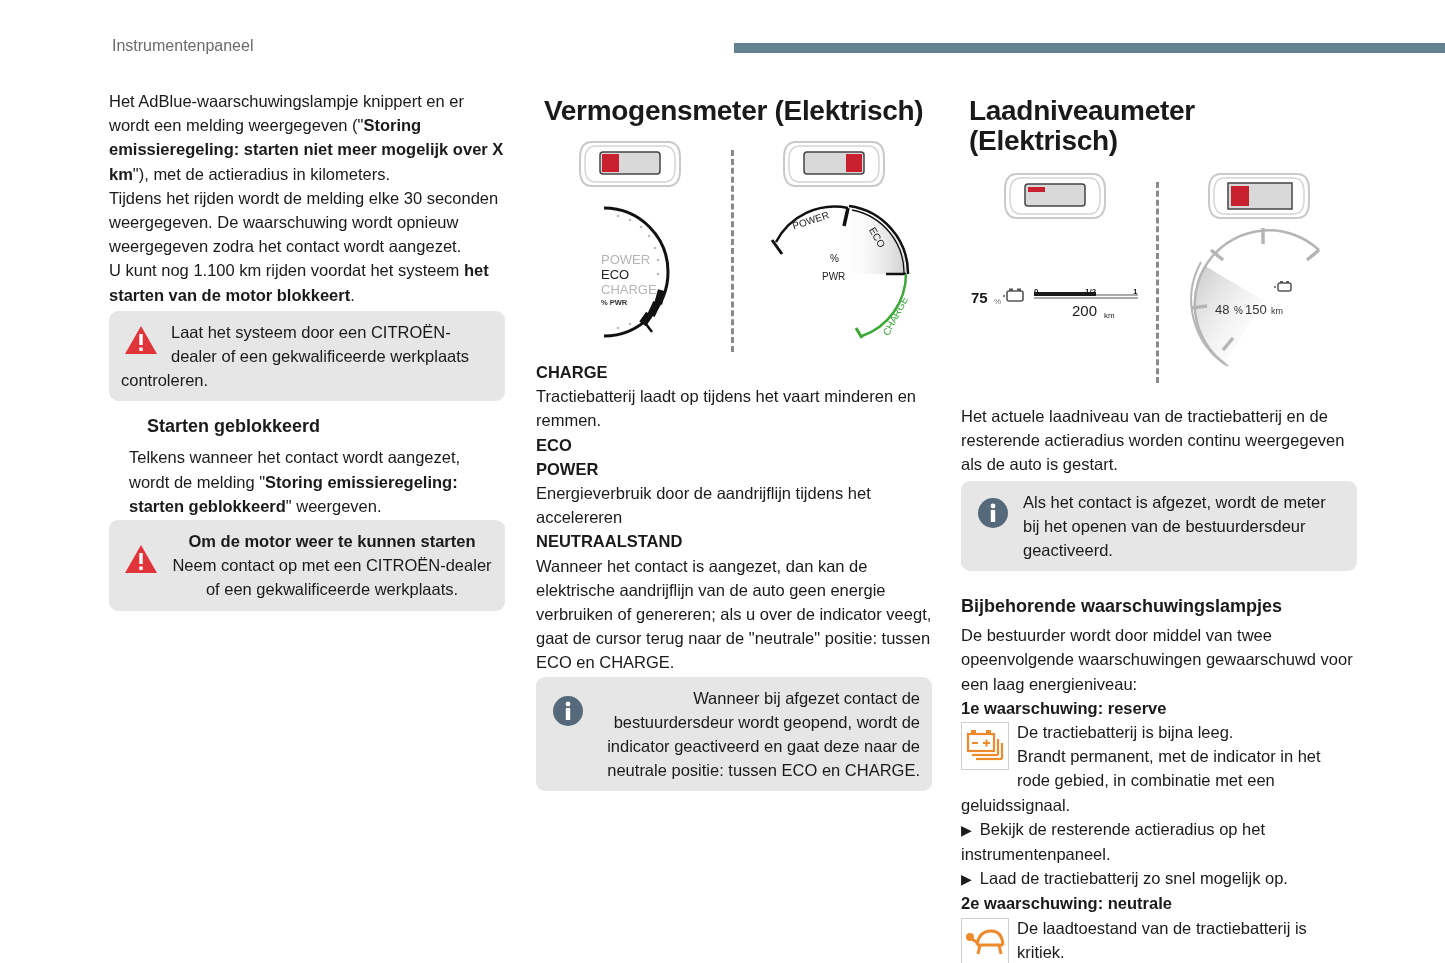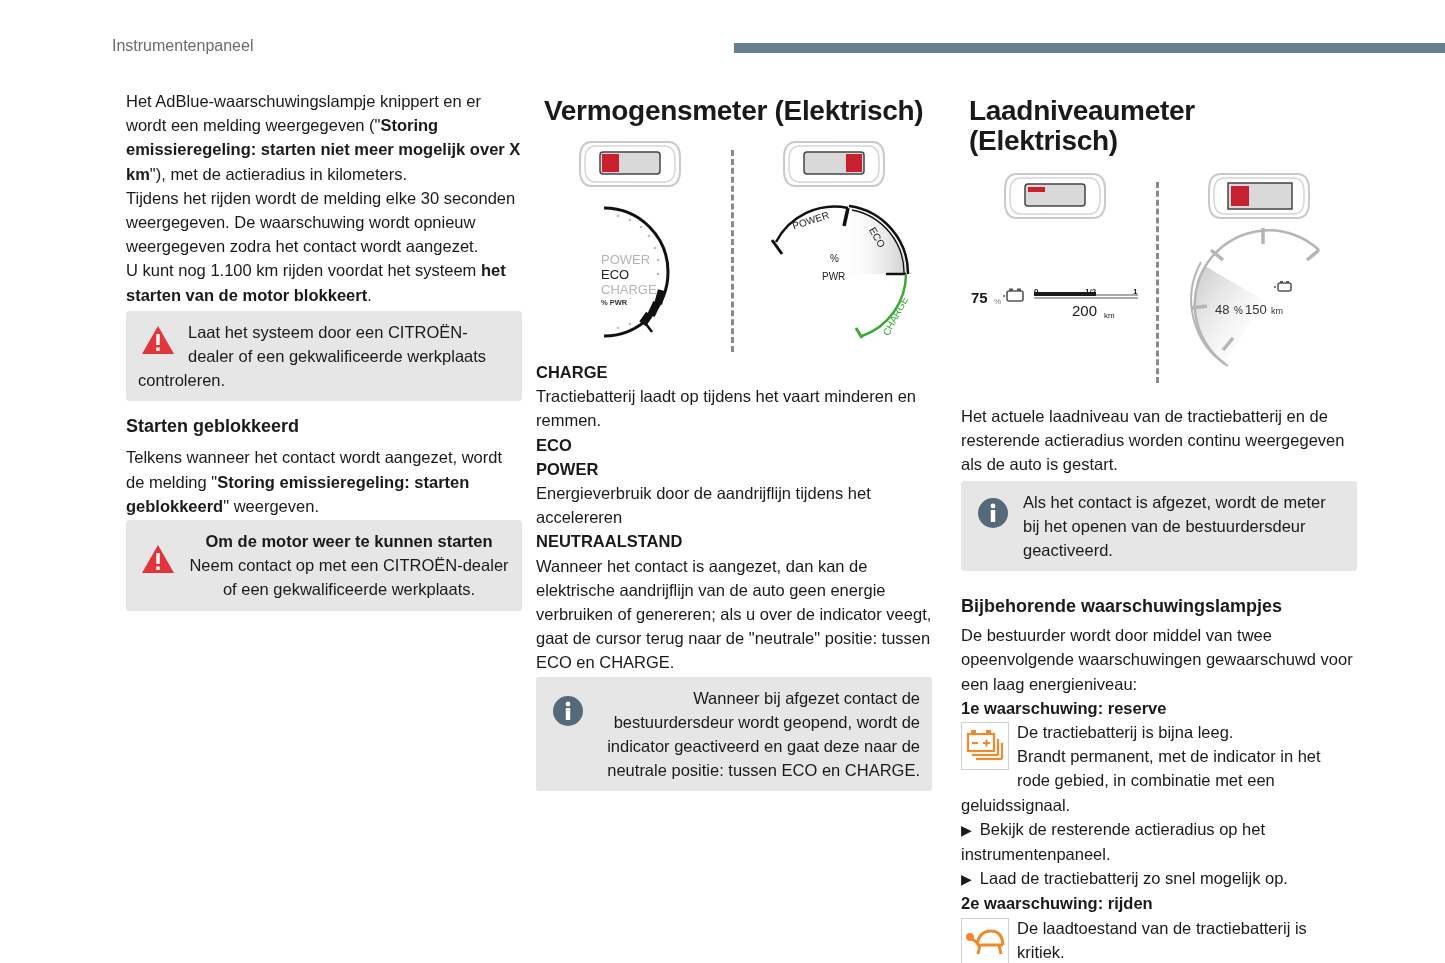--- a/index.html
+++ b/index.html
@@ -3,30 +3,30 @@
 <meta charset="utf-8">
 <style>
   html, body { margin:0; padding:0; background:#ffffff; }
   body { width:1445px; height:963px; position:relative; overflow:hidden;
          font-family:"Liberation Sans", sans-serif; color:#1a1a1a; }
   .running-head { position:absolute; left:112px; top:37px; font-size:16px; color:#6b6b6b; }
   .header-bar { position:absolute; left:734px; top:43px; width:711px; height:10px; background:#65818f; }
   .page-number { position:absolute; left:46px; top:965px; font-size:16px; font-weight:bold; color:#666; }
 
   .col { position:absolute; top:88px; width:396px; font-size:16.5px; line-height:24.2px; }
-  .col1 { left:126px; }
+  .col1 { left:109px; }
   .col2 { left:536px; }
   .col3 { left:961px; }
   p { margin:0; }
   b { font-weight:bold; }
   h2.big { margin:8px; font-size:28px; line-height:30px; font-weight:bold; letter-spacing:-0.3px; padding-top:0; }
   h3 { margin:0; font-size:18px; font-weight:bold; line-height:26px; }
   .kw { font-weight:bold; }
 
-  .note { background:#e6e6e6; border-radius:3px; padding:9px 12px 9px 12px; position:relative; }
+  .note { background:#e6e6e6; border-radius:9px; padding:9px 12px 9px 12px; position:relative; }
   .note .ic { float:left; width:40px; height:44px; margin-right:10px; margin-top:4px; display:flex; align-items:flex-start; justify-content:center; }
 
   .fig { position:relative; height:210px; }
   .divider { position:absolute; top:10px; bottom:5px; width:0; border-left:3px dashed #8a8a8a; }
 
   .warn-icon-box { float:left; width:46px; height:46px; border:1px solid #cfcfcf; margin:2px 8px 2px 0; display:flex; align-items:center; justify-content:center; background:#fff; }
   .bullet { margin-right:8px; font-size:14px; }
 </style>
 </head>
 <body>
@@ -45,22 +45,22 @@
     <span class="ic">
       <svg width="36" height="32" viewBox="0 0 36 32">
           <path d="M18 2 L34 30 L2 30 Z" fill="#e0353b"></path>
           <rect x="16.3" y="10" width="3.4" height="11" fill="#fff"></rect>
           <rect x="16.3" y="23.5" width="3.4" height="3.4" fill="#fff"></rect>
         </svg>
     </span>
     <span>Laat het systeem door een CITROËN-dealer of een gekwalificeerde werkplaats controleren.</span>
   </div>
 
-  <h3 style="margin-top:12px;">Starten geblokkeerd</h3>
-  <p style="margin-top:6px;">
+  <h3 style="margin-top:12px;margin-left:38px;">Starten geblokkeerd</h3>
+  <p style="margin-top:6px;margin-left:20px;">
     <span>Telkens wanneer het contact wordt aangezet, wordt de melding "</span><b>Storing emissieregeling: starten geblokkeerd</b><span>" weergeven.</span>
   </p>
 
   <div class="note" style="margin-top:2px;text-align:center;">
     <span class="ic" style="margin-top:14px;">
       <svg width="36" height="32" viewBox="0 0 36 32">
           <path d="M18 2 L34 30 L2 30 Z" fill="#e0353b"></path>
           <rect x="16.3" y="10" width="3.4" height="11" fill="#fff"></rect>
           <rect x="16.3" y="23.5" width="3.4" height="3.4" fill="#fff"></rect>
         </svg>
@@ -270,21 +270,21 @@
           <line x1="21.5" y1="12.5" x2="21.5" y2="19.5" stroke="#ef8a2c" stroke-width="2"></line>
       </svg>
     </div>
     <div>De tractiebatterij is bijna leeg.</div>
     <div>Brandt permanent, met de indicator in het rode gebied, in combinatie met een geluidssignaal.</div>
     <div><span class="bullet">▶</span><span>Bekijk de resterende actieradius op het instrumentenpaneel.</span></div>
     <div><span class="bullet">▶</span><span>Laad de tractiebatterij zo snel mogelijk op.</span></div>
   </div>
 
   <div>
-    <div class="kw">2e waarschuwing: rijden</div>
+    <div class="kw">2e waarschuwing: neutrale</div>
     <div class="warn-icon-box">
       <svg width="40" height="30" viewBox="0 0 40 30">
         <path d="M12 18 Q14 4 26 4 Q37 4 38 18" fill="none" stroke="#ef8a2c" stroke-width="3"></path>
         <line x1="12" y1="18" x2="38" y2="18" stroke="#ef8a2c" stroke-width="3"></line>
         <circle cx="5" cy="10" r="4" fill="#ef8a2c"></circle>
         <line x1="7" y1="12" x2="13" y2="16" stroke="#ef8a2c" stroke-width="3"></line>
         <line x1="15" y1="18" x2="13" y2="27" stroke="#ef8a2c" stroke-width="3"></line>
         <line x1="34" y1="18" x2="36" y2="27" stroke="#ef8a2c" stroke-width="3"></line>
       </svg>
     </div>

